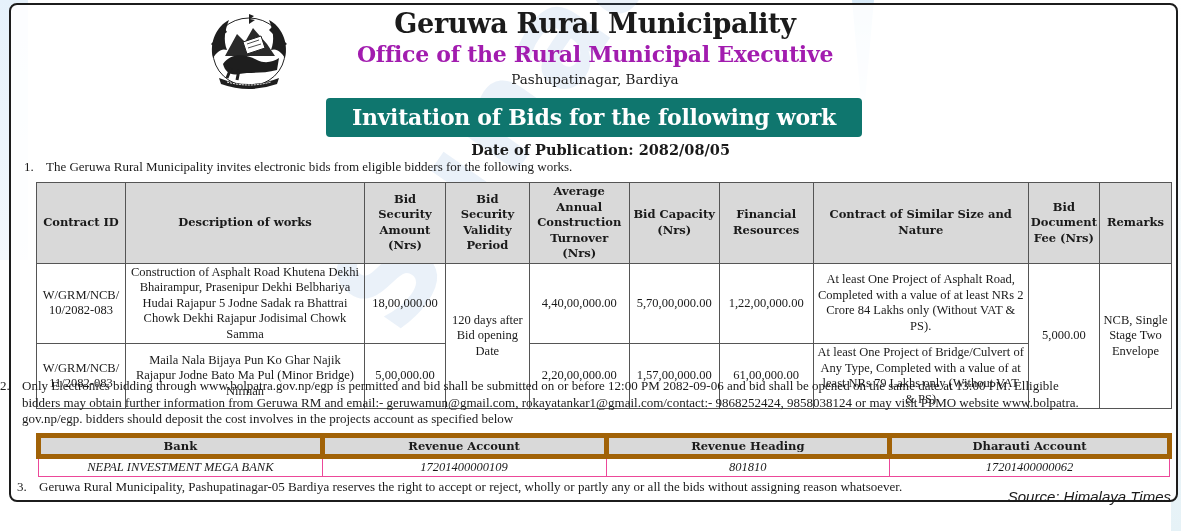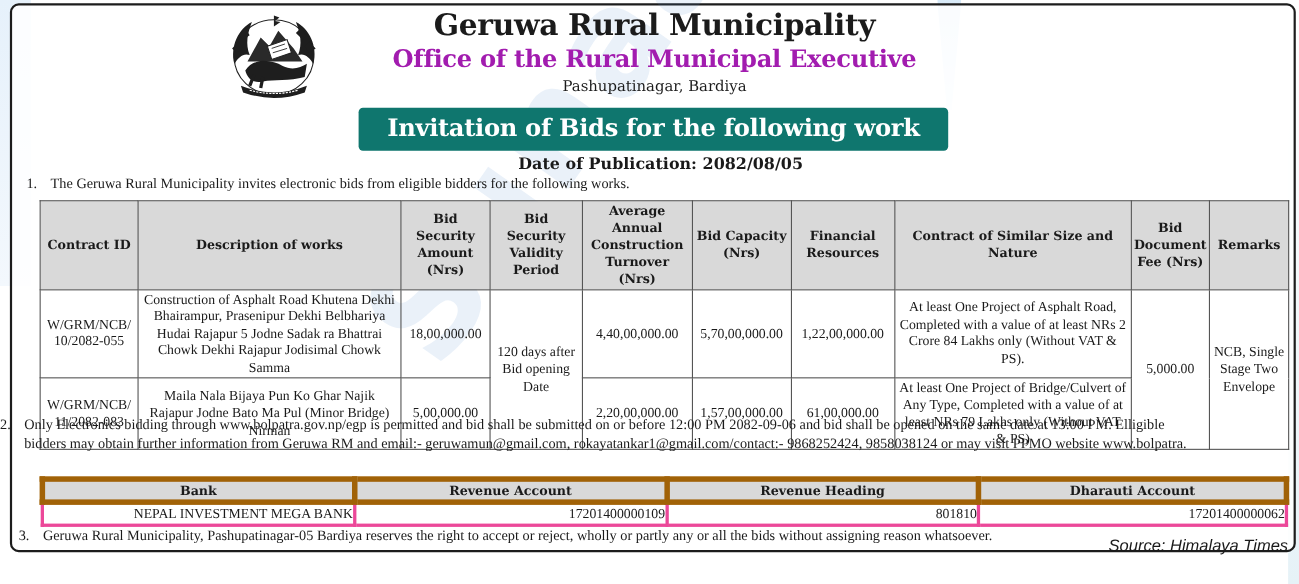--- a/index.html
+++ b/index.html
@@ -35,21 +35,21 @@
     table { border-collapse: collapse; position: absolute; font-family: "Liberation Serif", serif; color: #1a1a1a; }
     .works-table { left: 36px; top: 182px; width: 1136px; font-size: 12.5px; }
     .works-table th { background: #d9d9d9; font-weight: bold; border: 1px solid #555; text-align: center; line-height: 15.5px; padding: 1px 2px; font-family: "DejaVu Serif", serif; font-size: 11.5px; }
     .works-table td { border: 1px solid #555; text-align: center; line-height: 15.5px; padding: 1px 3px; vertical-align: middle; font-size: 12.5px; }
     .works-table thead tr { height: 49px; }
     .works-table tr.r1 { height: 80px; }
     .works-table tr.r2 { height: 64px; }
 
     .bank-table { left: 36px; top: 433px; width: 1136px; font-size: 12.5px; }
     .bank-table th { background: #d9d9d9; font-weight: bold; border: 5px solid #a16207; text-align: center; height: 18px; line-height: 16px; font-family: "DejaVu Serif", serif; font-size: 11.5px; }
-    .bank-table td { border: 3px solid #ec4899; text-align: right; height: 19px; line-height: 17px; }
+    .bank-table td { border: 1px solid #ec4899; text-align: center; height: 19px; line-height: 17px; font-style: italic; }
 
     .source { position: absolute; right: 10px; top: 488px; font-family: "Liberation Sans", sans-serif; font-style: italic; font-size: 15px; color: #1a1a1a; }
   </style>
 </head>
 <body>
 
 <div class="watermark-shape wm-left"></div>
 <div class="watermark-shape wm-top"></div>
 <div class="watermark-shape wm-right"></div>
 
@@ -108,21 +108,21 @@
       <th>Average Annual Construction Turnover (Nrs)</th>
       <th>Bid Capacity (Nrs)</th>
       <th>Financial Resources</th>
       <th>Contract of Similar Size and Nature</th>
       <th>Bid Document Fee (Nrs)</th>
       <th>Remarks</th>
     </tr>
   </thead>
   <tbody>
     <tr class="r1">
-      <td>W/GRM/NCB/ 10/2082-055</td>
+      <td>W/GRM/NCB/ 10/2082-083</td>
       <td>Construction of Asphalt Road Khutena Dekhi Bhairampur, Prasenipur Dekhi Belbhariya Hudai Rajapur 5 Jodne Sadak ra Bhattrai Chowk Dekhi Rajapur Jodisimal Chowk Samma</td>
       <td>18,00,000.00</td>
       <td rowspan="2">120 days after Bid opening Date</td>
       <td>4,40,00,000.00</td>
       <td>5,70,00,000.00</td>
       <td>1,22,00,000.00</td>
       <td>At least One Project of Asphalt Road, Completed with a value of at least NRs 2 Crore 84 Lakhs only (Without VAT &amp; PS).</td>
       <td rowspan="2">5,000.00</td>
       <td rowspan="2">NCB, Single Stage Two Envelope</td>
     </tr>
@@ -134,20 +134,21 @@
       <td>1,57,00,000.00</td>
       <td>61,00,000.00</td>
       <td>At least One Project of Bridge/Culvert of Any Type, Completed with a value of at least NRs 79 Lakhs only (Without VAT &amp; PS)</td>
     </tr>
   </tbody>
 </table>
 
 <div class="para p2">
   <span class="num">2.</span><span>Only Electronics bidding through www.bolpatra.gov.np/egp is permitted and bid shall be submitted on or before 12:00 PM 2082-09-06   and bid shall be opened on the same date at 13:00 PM. Elligible</span>
   <span class="indent">bidders may obtain further information from Geruwa RM and email:- geruwamun@gmail.com, rokayatankar1@gmail.com/contact:- 9868252424, 9858038124 or may visit PPMO website www.bolpatra.</span>
+  <span class="indent">gov.np/egp. bidders should deposit the cost involves  in the projects account as specified below</span>
 </div>
 
 <table class="bank-table">
   <colgroup>
     <col style="width:285px">
       <col style="width:285px">
       <col style="width:285px">
       <col style="width:281px">
   </colgroup>
   <thead>

